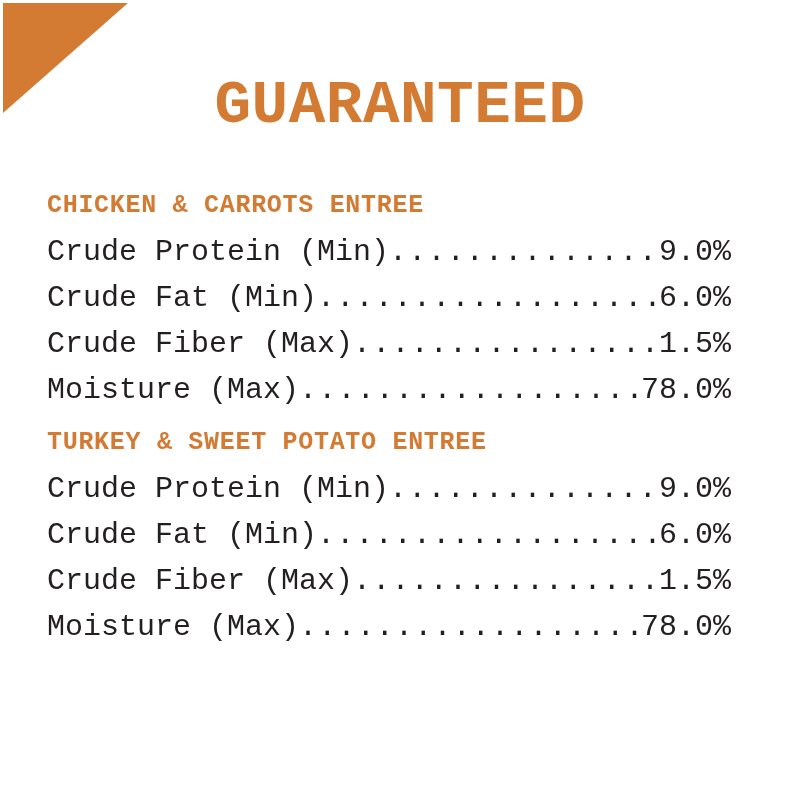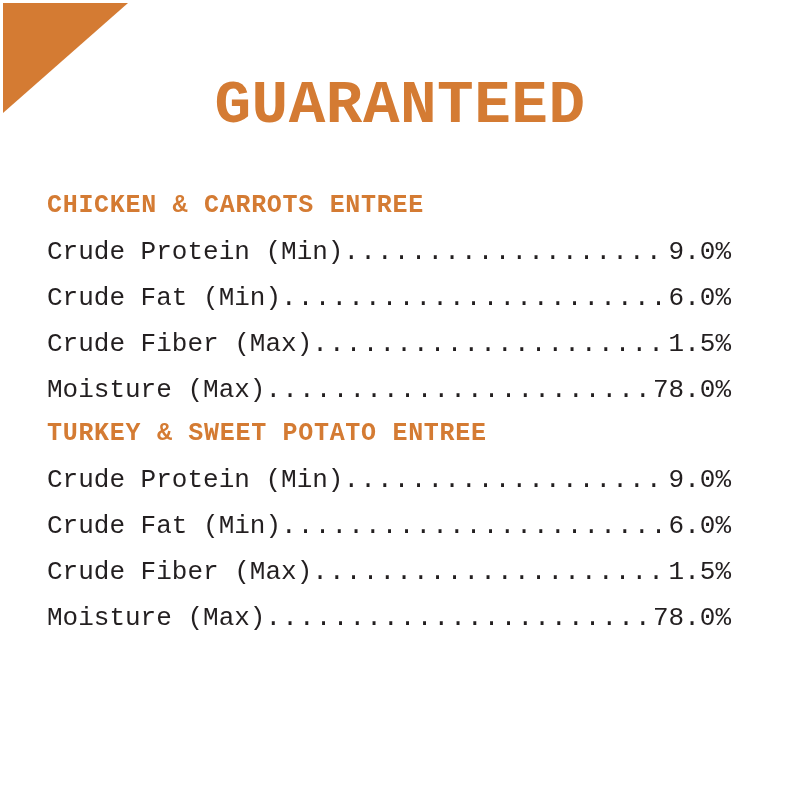--- a/index.html
+++ b/index.html
@@ -42,25 +42,25 @@
   }
   .analysis-section .section-heading {
     margin: 0 0 4px 0;
     font-size: 25px;
     line-height: 30px;
     font-weight: bold;
     letter-spacing: 0.7px;
     color: var(--accent);
   }
   .analysis-section:first-child .section-heading { margin-top: 55px; }
-  .analysis-section + .analysis-section .section-heading { margin-top: 10px; }
+  .analysis-section + .analysis-section .section-heading { margin-top: 19px; }
   .nutrient-row {
     display: flex;
     align-items: baseline;
-    font-size: 26px;
+    font-size: 30px;
     line-height: 38px;
     color: var(--text);
     white-space: nowrap;
   }
   .nutrient-label { flex: 0 0 auto; }
   .dot-leader {
     flex: 1 1 auto;
     min-width: 0;
     overflow: hidden;
     letter-spacing: 1.2px;

